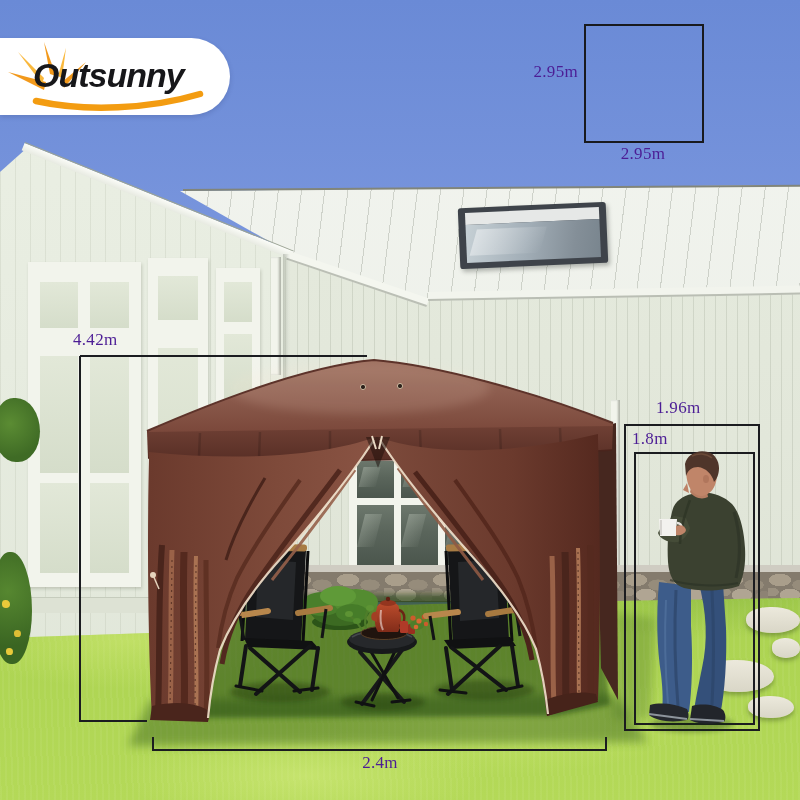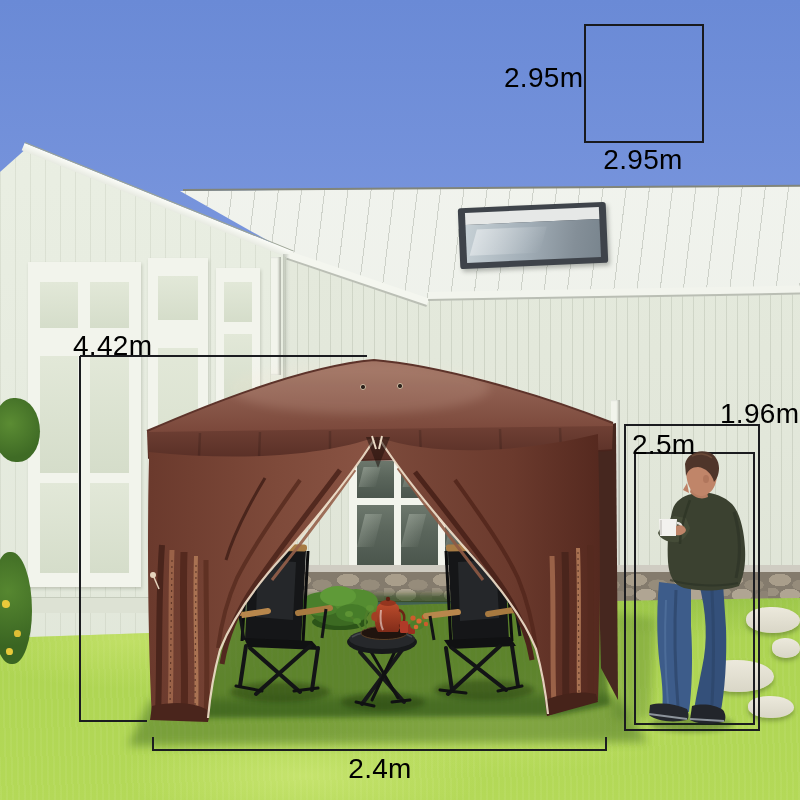--- a/index.html
+++ b/index.html
@@ -54,21 +54,21 @@
       radial-gradient(280px 80px at 62% 90%, rgba(214,238,124,.40), transparent 70%),
       radial-gradient(320px 90px at 88% 72%, rgba(110,160,52,.45), transparent 70%),
       radial-gradient(260px 70px at 38% 97%, rgba(228,246,146,.38), transparent 70%),
       repeating-linear-gradient(88deg, rgba(255,255,255,.05) 0 2px, transparent 2px 6px),
       linear-gradient(180deg,#7cab33 0%,#8ab93c 16%,#9bc848 42%,#aad250 72%,#b4d958 100%);}
   .stone{position:absolute;background:linear-gradient(180deg,#ece9dc,#d9d6c7);border-radius:46% 54% 50% 50%;box-shadow:0 3px 4px rgba(40,60,20,.35);}
   .foliage{position:absolute;border-radius:45% 55% 50% 50%;}
   
   .scene-svg{position:absolute;inset:0;width:800px;height:800px;}
   
-  .dim{position:absolute;font-family:Liberation Sans, sans-serif;font-size:28px;color:#000000;letter-spacing:.3px;white-space:nowrap;}
+  .dim{position:absolute;font-family:Liberation Serif, serif;font-size:17px;color:#4c1d95;letter-spacing:.3px;white-space:nowrap;}
   
   .sq{left:584px;top:24px;width:116px;height:115px;border:2px solid #191a1e;}
   
   .logo{left:0;top:38px;width:230px;height:77px;background:#ffffff;border-radius:0 39px 39px 0;box-shadow:0 2px 5px rgba(30,40,90,.18);}
   .logo-text{position:absolute;left:33px;top:18px;font:italic 700 34px "Liberation Sans",sans-serif;color:#17171a;letter-spacing:-1px;}
 </style>
 </head>
 <body>
 
 <div class="scene">
@@ -346,21 +346,34 @@
         <path d="M659,519 L677,519 L676,536 L660,536 Z" fill="#f3f2ef"></path>
         <path d="M677,523 C683,523 683,532 677,532" stroke="#e7e5e1" stroke-width="2.5" fill="none"></path>
         <path d="M661,520 L661,535" stroke="#d6d4d0" stroke-width="2" fill="none"></path>
       </g>
       <path d="M676,526 C681,524 685,526 686,530 C685,534 680,536 676,535 Z" fill="#c08569"></path>
     </g>
   </svg>
 
   <div class="dim" style="left:73px;top:330px;">4.42m</div>
   <div class="dim" style="left:338px;top:753px;width:84px;text-align:center;">2.4m</div>
-  <div class="dim" style="left:720px;top:398px;">1.96m</div>
-  <div class="dim" style="left:632px;top:429px;">2.5m</div>
+  <div class="dim" style="left:656px;top:398px;">1.96m</div>
+  <div class="dim" style="left:632px;top:429px;">1.8m</div>
 
   <div class="abs sq"></div>
   <div class="dim" style="left:504px;top:62px;width:74px;text-align:right;">2.95m</div>
   <div class="dim" style="left:584px;top:144px;width:118px;text-align:center;">2.95m</div>
 
+  <div class="abs logo">
+    <svg width="230" height="77" viewBox="0 0 230 77" style="position:absolute;inset:0;">
+      <g>
+        <path d="M46,44 L8,34 L44,52 Z" fill="#f2991b"></path>
+        <path d="M44,40 L18,14 L42,46 Z" fill="#f9b83c"></path>
+        <path d="M50,36 L44,4 L56,38 Z" fill="#f2991b"></path>
+        <path d="M58,38 L66,10 L62,40 Z" fill="#f9b83c"></path>
+        <path d="M62,44 L86,24 L64,50 Z" fill="#f2991b"></path>
+      </g>
+      <path d="M36,63 C86,74 150,71 200,56" stroke="#f39c11" stroke-width="6.5" fill="none" stroke-linecap="round"></path>
+    </svg>
+    <span class="logo-text">Outsunny</span>
+  </div>
 
 </div>
 
 </body></html>

